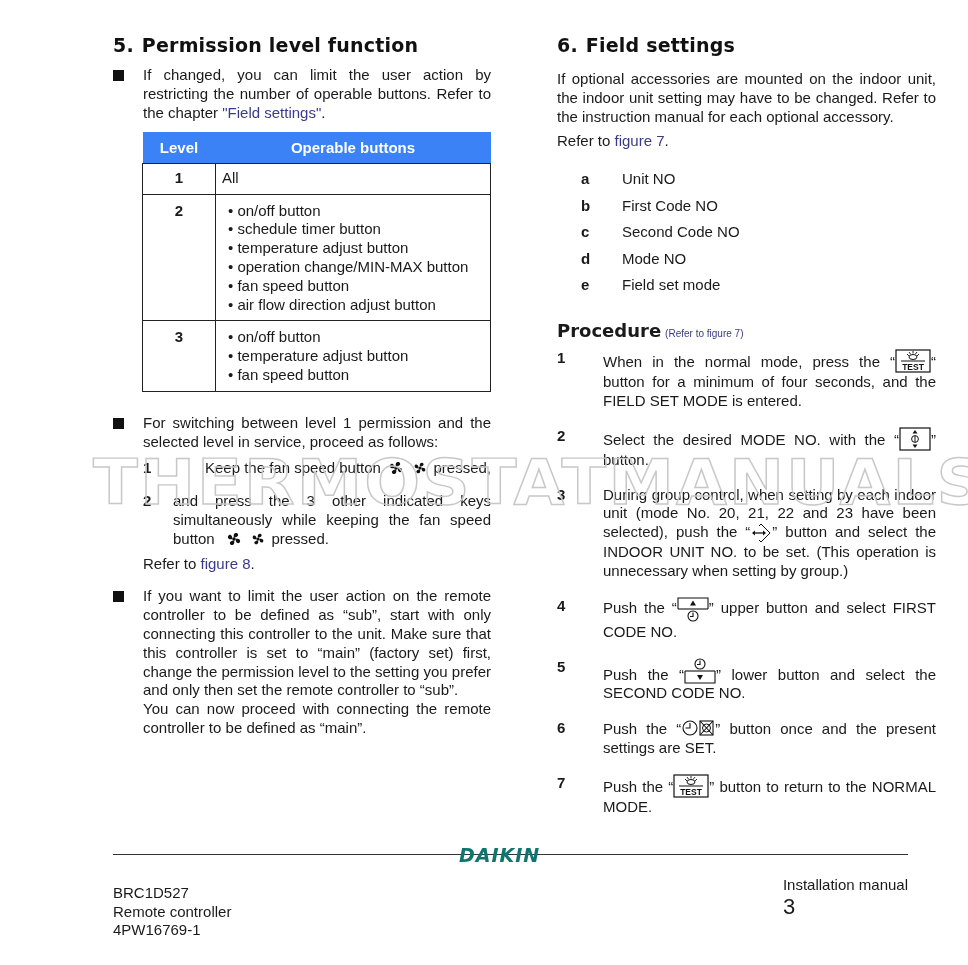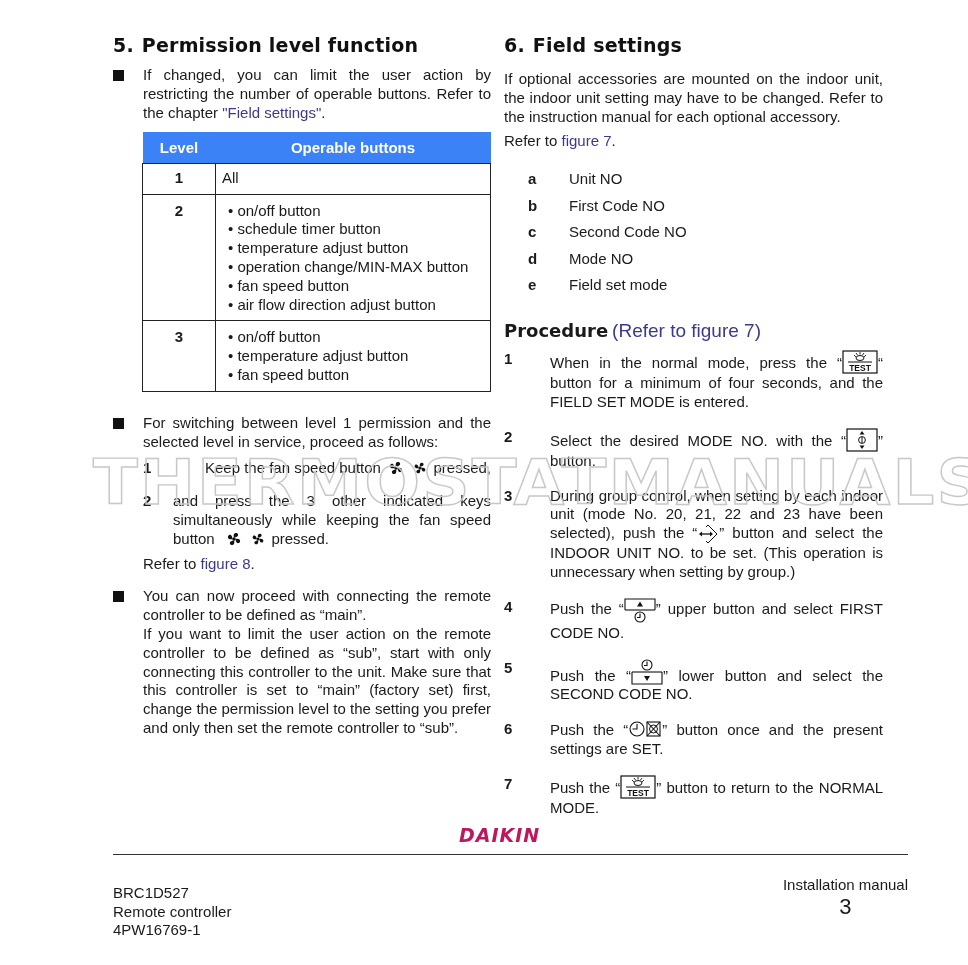--- a/index.html
+++ b/index.html
@@ -1,21 +1,21 @@
 <!DOCTYPE html>
 <html><head>
 <meta charset="utf-8">
 <style>
   * { box-sizing: border-box; margin: 0; padding: 0; }
   html, body { width: 968px; height: 965px; background: #ffffff; overflow: hidden; }
   body { position: relative; font-family: "Liberation Sans", sans-serif; color: #1a1a1a; font-size: 15px; }
   .link { color: #3a3a8c; }
   .col { position: absolute; top: 34px; }
   #left { left: 113px; width: 378px; }
-  #right { left: 504px; width: 379px; }
+  #right { left: 557px; width: 379px; }
   h2 { font-family: "DejaVu Sans", sans-serif; font-weight: bold; font-size: 19px; letter-spacing: 0.2px; color: #111; margin-bottom: 10px; }
   h2 .num { margin-right: 8px; }
   p, .txt { line-height: 18.8px; text-align: justify; }
   .bullet-block { position: relative; padding-left: 30px; }
   .bullet-sq { position: absolute; left: 0; top: 4px; width: 11px; height: 11px; background: #111; }
   table { border-collapse: collapse; width: 349px; margin-left: 29px; margin-top: 10px; }
   th { background: #3b82f6; color: #fff; font-weight: bold; font-size: 15px; height: 31px; }
   th.lvl { width: 73px; }
   td { border: 1px solid #222; vertical-align: top; font-size: 15px; line-height: 18.8px; padding: 5px 6px 6px 6px; }
   td.lvl { text-align: center; font-weight: bold; }
@@ -23,28 +23,28 @@
   td li::before { content: "• "; }
   .steps { margin-left: 30px; margin-top: 8px; }
   .step { position: relative; padding-left: 30px; margin-bottom: 14px; }
   .step .n { position: absolute; left: 0; top: 0; font-weight: bold; }
   .refer { margin-left: 30px; margin-bottom: 14px; }
   .fan-icon { display: inline-block; width: 18px; height: 16px; vertical-align: -3px; margin: 0 2px; }
   .legend { margin-top: 14px; margin-left: 24px; }
   .legend-row { display: flex; height: 26.6px; align-items: center; }
   .legend-row .k { width: 41px; font-weight: bold; }
   h3 { font-family: "DejaVu Sans", sans-serif; font-weight: bold; font-size: 18px; margin-top: 22px; margin-bottom: 8px; }
-  h3 .sub { font-family: "Liberation Sans", sans-serif; font-weight: normal; font-size: 19px; color: #3a3a8c; margin-left: 4px; }
+  h3 .sub { font-family: "Liberation Sans", sans-serif; font-weight: normal; font-size: 10px; color: #3a3a8c; margin-left: 4px; }
   .pstep { position: relative; padding-left: 46px; margin-bottom: 16px; line-height: 18.8px; text-align: justify; }
   .pstep .n { position: absolute; left: 0; top: 0; font-weight: bold; }
   .btn-icon { display: inline-block; vertical-align: -6px; }
   .footer-rule { position: absolute; left: 113px; top: 854px; width: 795px; height: 1px; background: #333; }
   .footer-left { position: absolute; left: 113px; top: 884px; font-size: 15px; line-height: 18.5px; }
-  .footer-center { position: absolute; left: 459px; top: 824px; font-family: "DejaVu Sans", sans-serif; font-weight: bold; font-style: italic; font-size: 19px; letter-spacing: 1px; color: #be185d; }
-  .footer-right { position: absolute; right: 60px; top: 876px; text-align: center; font-size: 15px; line-height: 18.5px; }
+  .footer-center { position: absolute; left: 459px; top: 844px; font-family: "DejaVu Sans", sans-serif; font-weight: bold; font-style: italic; font-size: 19px; letter-spacing: 1px; color: #0f766e; }
+  .footer-right { position: absolute; right: 60px; top: 876px; text-align: left; font-size: 15px; line-height: 18.5px; }
   .footer-right .page { font-size: 22px; line-height: 24px; }
   .watermark { position: absolute; left: 93px; top: 446px; font-family: "DejaVu Sans", sans-serif; font-weight: bold; font-size: 62px; letter-spacing: 2px; color: transparent; -webkit-text-stroke: 1.4px #c8c8c8; pointer-events: none; white-space: nowrap; transform: scaleX(1.06); transform-origin: left; }
 </style>
 </head>
 <body>
 
 <div id="left" class="col">
   <h2><span class="num">5.</span><span>Permission level function</span></h2>
 
   <div class="bullet-block">
@@ -140,22 +140,22 @@
               <path d="M8 10 C2 12 1 6 4 5 C7 4 8 8 8 10Z"></path>
             </g>
           </svg>
         <span>pressed.</span></p>
     </div>
   </div>
   <p class="refer txt"><span>Refer to </span><span class="link">figure 8</span><span>.</span></p>
 
   <div class="bullet-block">
     <span class="bullet-sq"></span>
+    <p class="txt">If you want to limit the user action on the remote controller to be defined as “sub”, start with only connecting this controller to the unit. Make sure that this controller is set to “main” (factory set) first, change the permission level to the setting you prefer and only then set the remote controller to “sub”.</p>
     <p class="txt">You can now proceed with connecting the remote controller to be defined as “main”.</p>
-    <p class="txt">If you want to limit the user action on the remote controller to be defined as “sub”, start with only connecting this controller to the unit. Make sure that this controller is set to “main” (factory set) first, change the permission level to the setting you prefer and only then set the remote controller to “sub”.</p>
   </div>
 </div>
 
 <div id="right" class="col">
   <h2><span class="num">6.</span><span>Field settings</span></h2>
   <p class="txt" style="margin-top:14px">If optional accessories are mounted on the indoor unit, the indoor unit setting may have to be changed. Refer to the instruction manual for each optional accessory.</p>
   <p class="txt" style="margin-top:6px"><span>Refer to </span><span class="link">figure 7</span><span>.</span></p>
 
   <div class="legend">
     <div class="legend-row">

